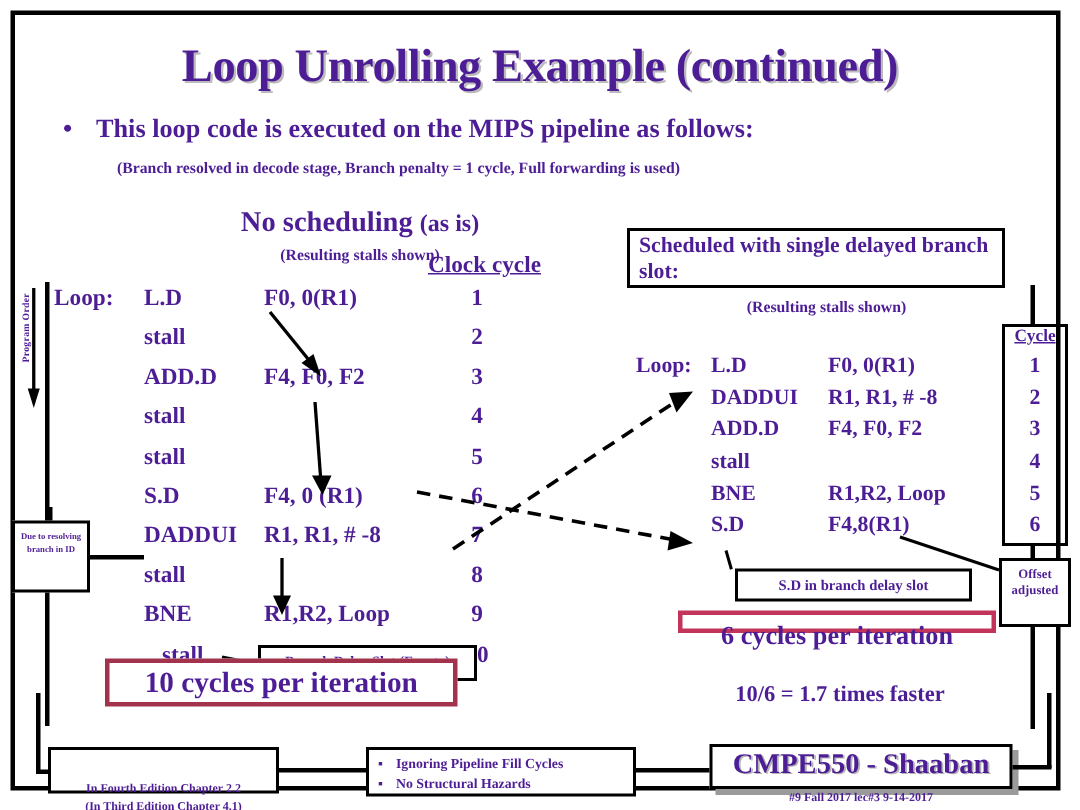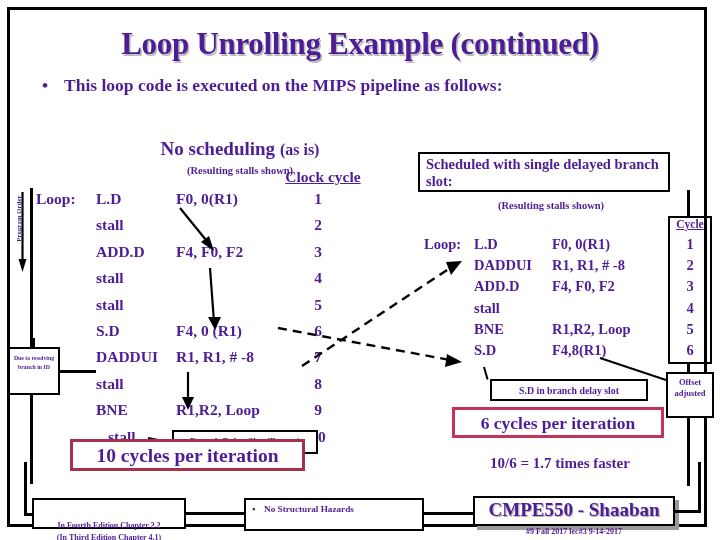--- a/index.html
+++ b/index.html
@@ -144,21 +144,21 @@
     transform: rotate(11deg); transform-origin: left center;
   }
 
   #redBoxL {
     left: 70px; top: 439px; width: 235px; height: 32px;
     border: 3px solid #A3334D; box-sizing: border-box;
     text-align:center; font-size: 19.5px; font-weight: bold;
     padding-top: 3px; background:#fff;
   }
   #redBoxR {
-    left: 452px; top: 407px; width: 212px; height: 31px;
+    left: 452px; top: 407px; width: 212px; height: 15px;
     border: 3px solid #C2345A; box-sizing: border-box;
     text-align:center; font-size: 17.5px; font-weight: bold;
     padding-top: 3px; background:#fff;
   }
   #sdDelayBox {
     left: 490px; top: 379px; width: 158px; height: 22px;
     font-size: 9.8px; padding-top: 4px;
   }
   #sdDelayTick {
     left: 483px; top: 367px; width: 2px; height: 13px; background:#000;
@@ -211,20 +211,21 @@
 <div id="slide">
 
   <div id="frame" class="abs"></div>
 
   <div id="title" class="abs">Loop Unrolling Example (continued)</div>
 
   <div id="bullet1" class="abs">
     <span class="dot">•</span><span>This loop code is executed on the MIPS pipeline as follows:</span>
   </div>
 
+  <div id="subnote" class="abs">(Branch resolved in decode stage,  Branch penalty = 1 cycle,  Full forwarding is used)</div>
 
   <div id="noSched" class="abs">
     <span>No scheduling</span>
     <span class="small">(as is)</span>
   </div>
   <div id="resultStallsL" class="abs">(Resulting stalls shown)</div>
   <div id="clockCycle" class="abs">Clock cycle</div>
 
   <div id="progOrderLabel" class="abs">Program Order</div>
   <svg id="progArrow" class="abs" viewBox="0 0 9 80">
@@ -384,20 +385,21 @@
   <div id="timesFaster" class="abs">10/6  =  1.7  times faster</div>
 
   <div id="footVert1" class="abs"></div>
   <div id="footLine1" class="abs"></div>
   <div id="edBox" class="callout abs">
     <div>In Fourth Edition Chapter 2.2</div>
     <div>(In Third Edition Chapter 4.1)</div>
   </div>
   <div id="footLine2" class="abs"></div>
   <div id="noteBox" class="callout abs">
+    <div><span class="b">▪</span><span>Ignoring Pipeline Fill Cycles</span></div>
     <div><span class="b">▪</span><span>No Structural Hazards</span></div>
   </div>
   <div id="footLine3" class="abs"></div>
   <div id="cmpeShadow" class="abs"></div>
   <div id="cmpeBox" class="abs">CMPE550 - Shaaban</div>
   <div id="footLine4" class="abs"></div>
   <div id="footVert2" class="abs"></div>
   <div id="credits" class="abs">#9  Fall 2017   lec#3  9-14-2017</div>
 
 </div>

